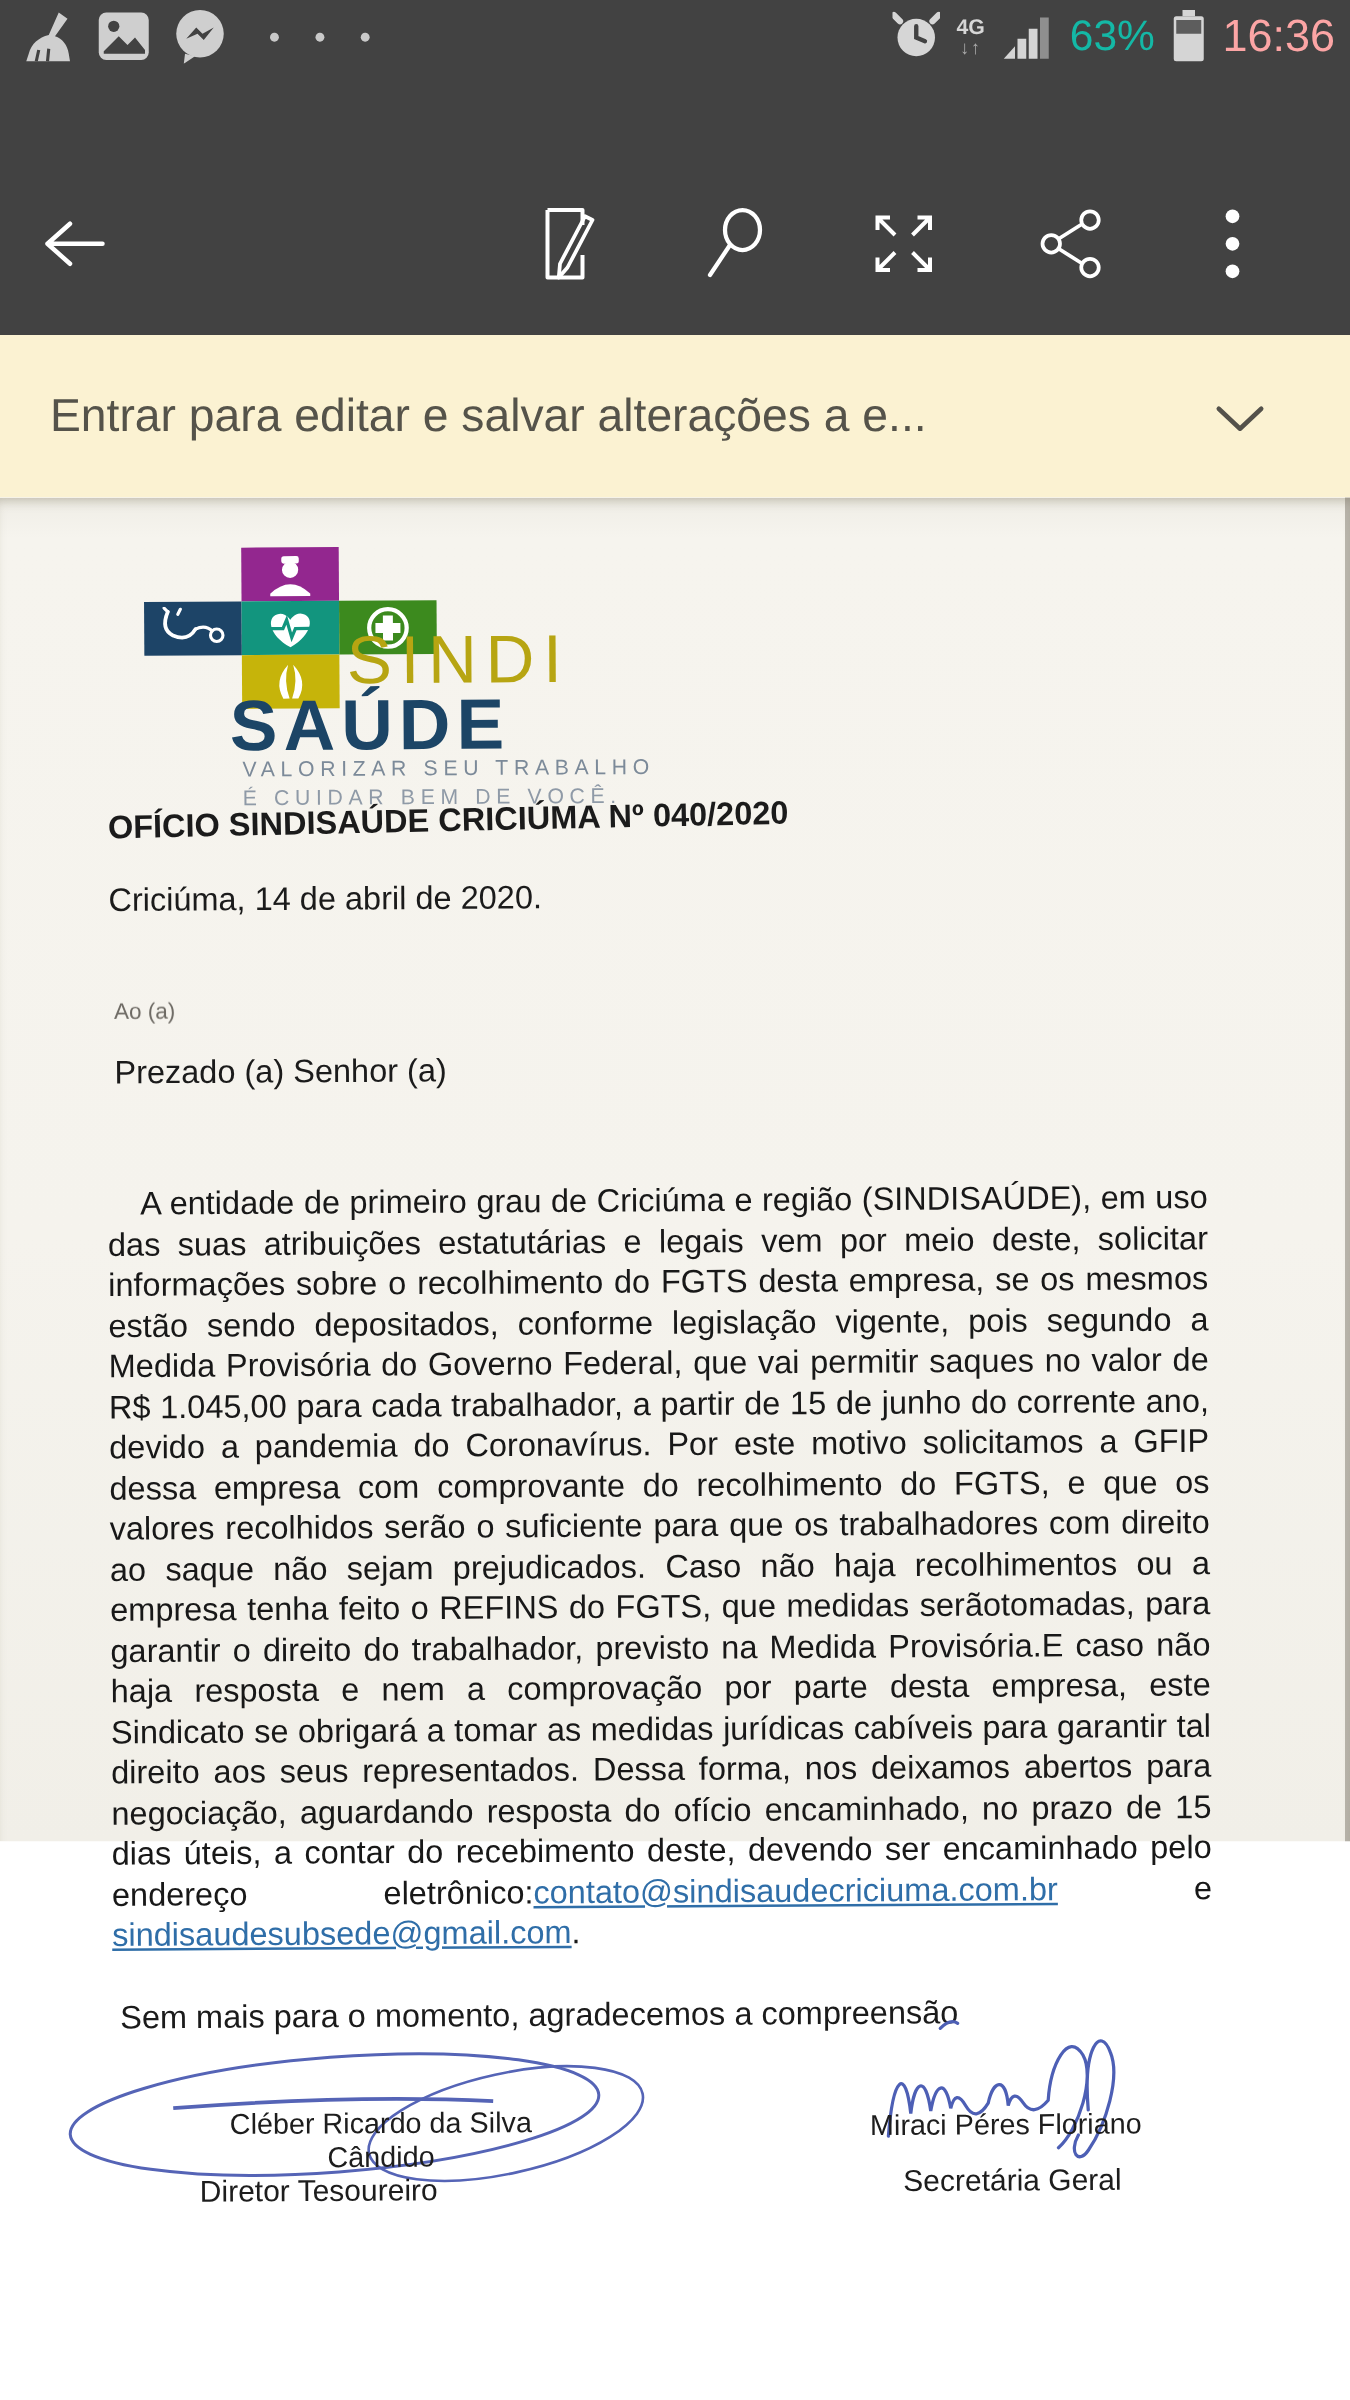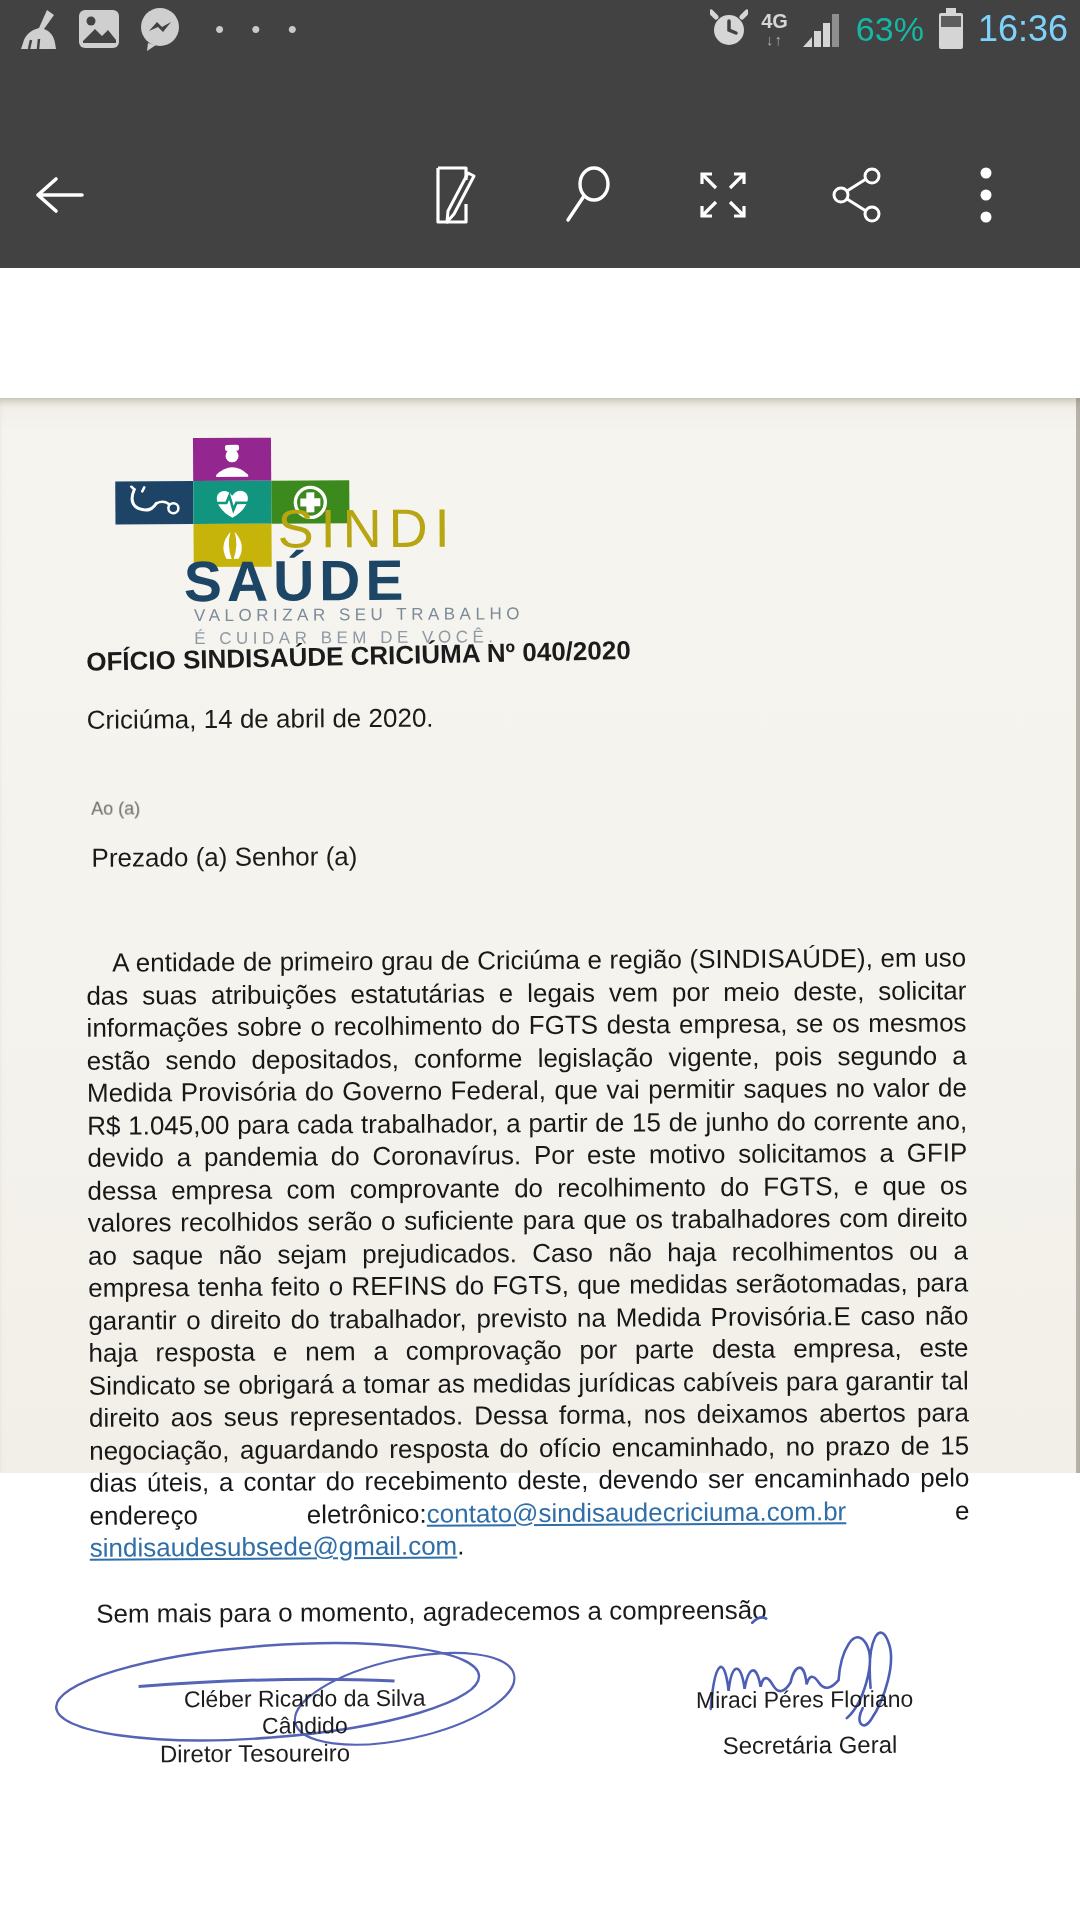--- a/index.html
+++ b/index.html
@@ -6,24 +6,24 @@
   body{width:1080px;height:1920px;background:#ffffff;font-family:"Liberation Sans",sans-serif;}
   .screen{position:relative;width:1080px;height:1920px;overflow:hidden;background:#ffffff;}
 
   
   .app-header{position:absolute;top:0;left:0;width:1080px;height:268px;background:#424242;}
   .status-bar{position:absolute;top:0;left:0;width:100%;height:56px;}
   .sb-left{position:absolute;left:16px;top:7px;display:flex;align-items:center;gap:18px;height:44px;}
   .sb-more{color:#c9c9c9;font-size:26px;letter-spacing:10px;margin-left:14px;line-height:44px;}
   .sb-right{position:absolute;right:12px;top:5px;display:flex;align-items:center;gap:13px;height:48px;color:#dcdcdc;}
   .sb-net{display:flex;flex-direction:column;align-items:center;line-height:1;}
-  .sb-net .nl{font-size:20px;font-weight:bold;color:#d6d6d6;text-align:right;}
+  .sb-net .nl{font-size:17px;font-weight:bold;color:#d6d6d6;text-align:right;}
   .sb-net .na{font-size:15px;color:#a9a9a9;margin-top:1px;letter-spacing:1px;}
   .sb-batt-pct{font-size:34px;color:#14b8a6;}
-  .sb-time{font-size:36px;color:#7dd3fc;}
+  .sb-time{font-size:36px;color:#fca5a5;}
 
   .title-bar{position:absolute;top:56px;left:0;width:100%;height:66px;display:flex;align-items:center;justify-content:center;}
   .doc-title{font-size:35px;color:#f3f3f3;font-weight:400;}
 
   .toolbar{position:absolute;top:122px;left:0;width:100%;height:146px;}
   .tb-btn{position:absolute;top:38px;width:62px;height:70px;display:flex;align-items:center;justify-content:center;}
   .tb-back{left:28px;}
   .tb-edit{left:424px;}
   .tb-search{left:558px;}
   .tb-full{left:692px;}
@@ -163,20 +163,28 @@
       <div class="tb-btn tb-over">
         <svg width="14" height="58" viewBox="0 0 14 58">
           <circle cx="7" cy="7" r="5.5" fill="#ffffff"></circle>
           <circle cx="7" cy="29" r="5.5" fill="#ffffff"></circle>
           <circle cx="7" cy="51" r="5.5" fill="#ffffff"></circle>
         </svg>
       </div>
     </div>
   </div>
 
+  <div class="banner">
+    <span class="banner-text">Entrar para editar e salvar alterações a e...</span>
+    <span class="banner-chevron">
+      <svg width="42" height="24" viewBox="0 0 42 24">
+        <path d="M4 4 L21 20 L38 4" stroke="#54524b" stroke-width="3.6" fill="none" stroke-linecap="round" stroke-linejoin="round"></path>
+      </svg>
+    </span>
+  </div>
 
   <div class="paper">
     <div class="letter">
 
       <div class="logo-cross">
         <div class="cell cell-purple">
           <svg width="56" height="36" viewBox="0 0 56 36">
             <rect x="21" y="3" width="14" height="6" rx="2" fill="#ffffff"></rect>
             <circle cx="28" cy="14" r="6.5" fill="#ffffff"></circle>
             <path d="M12 33 Q28 18 44 33 L44 35 H12 Z" fill="#ffffff"></path>

